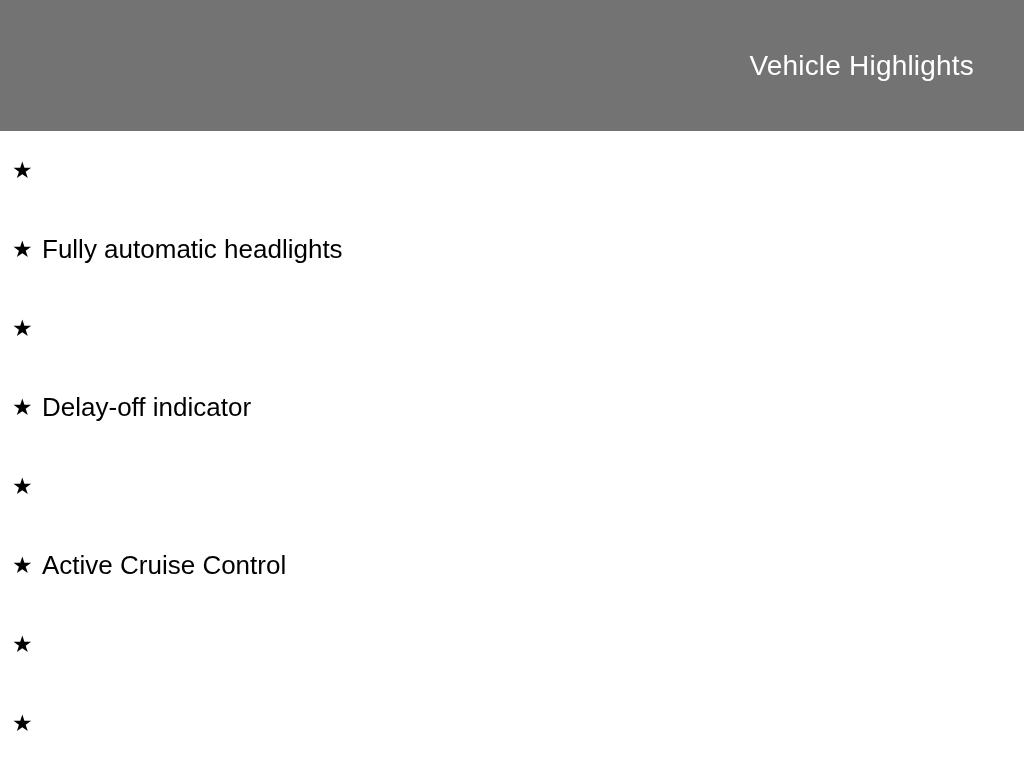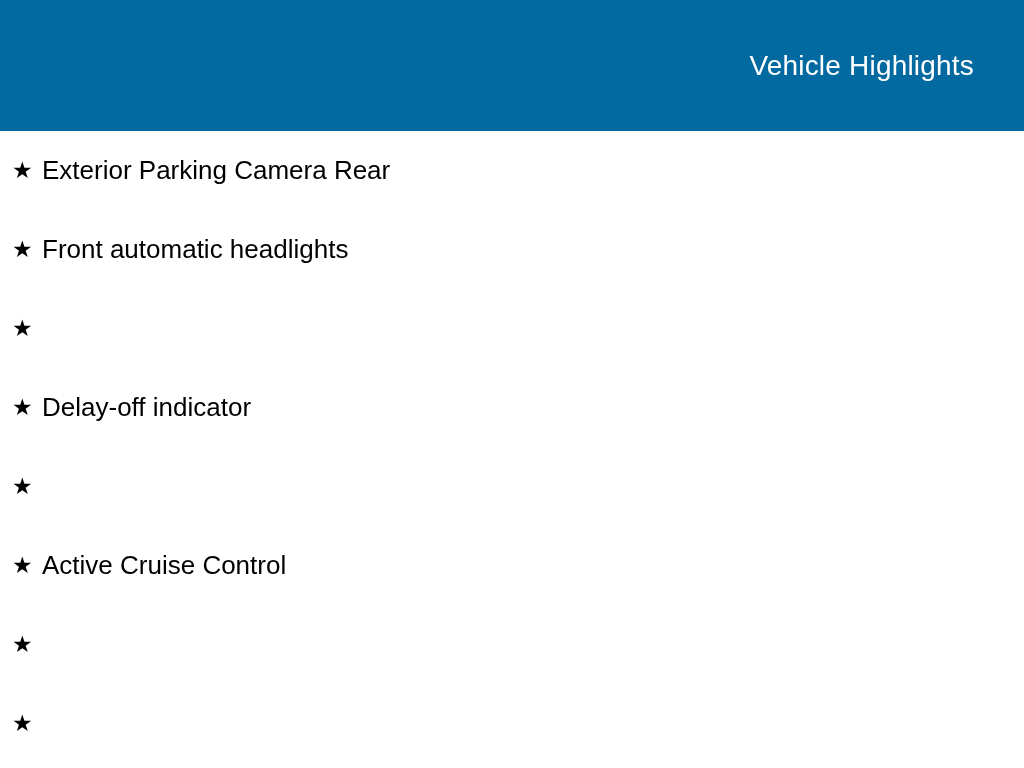--- a/index.html
+++ b/index.html
@@ -18,21 +18,21 @@
     height: 768px;
     background: #ffffff;
   }
 
   .header-bar {
     position: absolute;
     top: 0;
     left: 0;
     width: 1024px;
     height: 131px;
-    background: #0369a1;
+    background: #737373;
     box-sizing: border-box;
   }
 
   .header-title {
     position: absolute;
     right: 50px;
     top: 49px;
     color: #ffffff;
     font-size: 28px;
     font-weight: 400;
@@ -81,25 +81,24 @@
 
 <div id="page">
 
   <div class="header-bar">
     <div class="header-title">Vehicle Highlights</div>
   </div>
 
   <ul class="highlights-list">
     <li class="highlight-item">
       <span class="bullet-star">★</span>
-      <span class="highlight-label">Exterior Parking Camera Rear</span>
     </li>
     <li class="highlight-item">
       <span class="bullet-star">★</span>
-      <span class="highlight-label">Front automatic headlights</span>
+      <span class="highlight-label">Fully automatic headlights</span>
     </li>
     <li class="highlight-item">
       <span class="bullet-star">★</span>
     </li>
     <li class="highlight-item">
       <span class="bullet-star">★</span>
       <span class="highlight-label">Delay-off indicator</span>
     </li>
     <li class="highlight-item">
       <span class="bullet-star">★</span>

